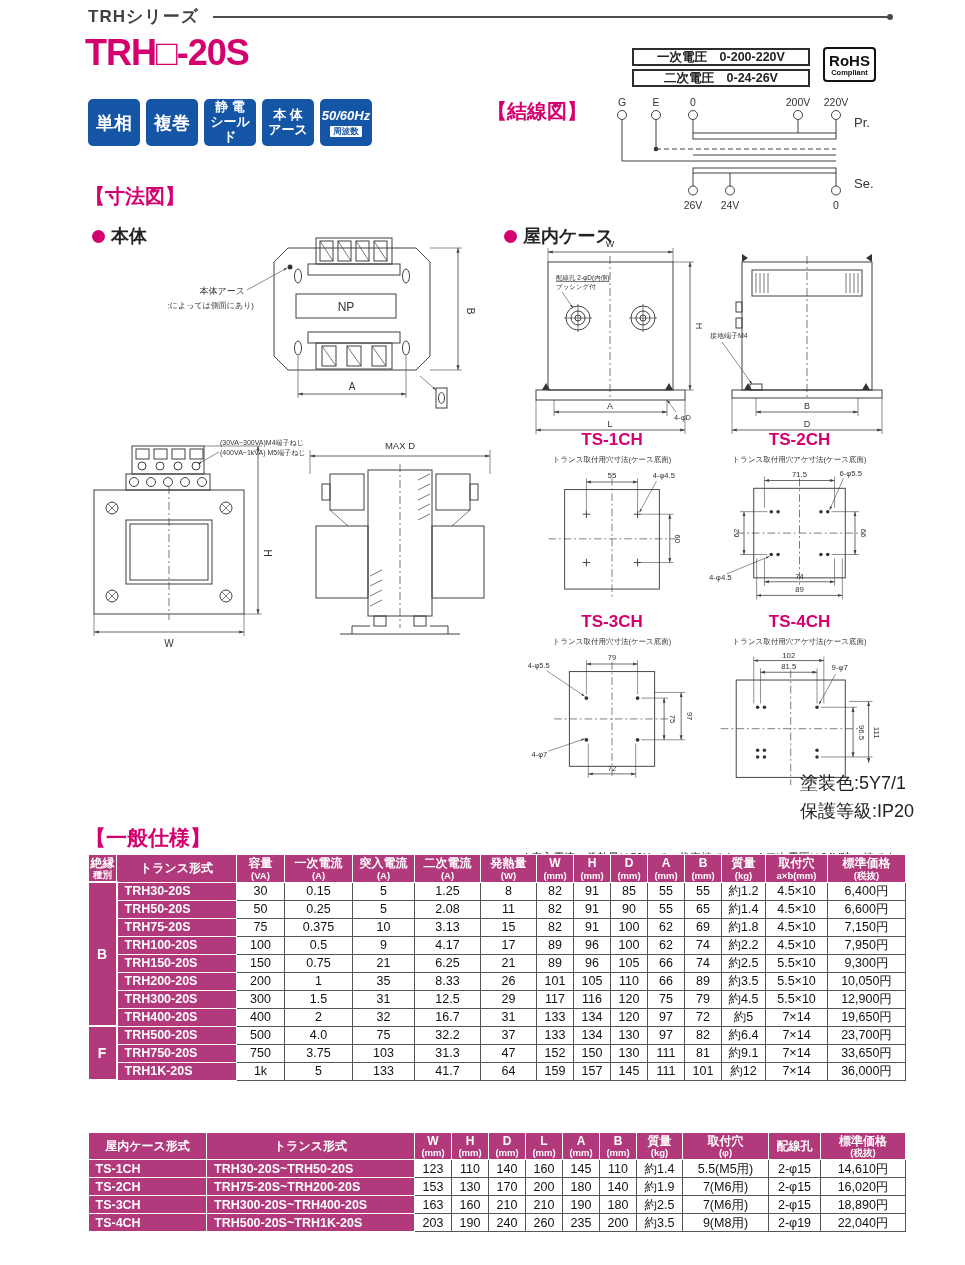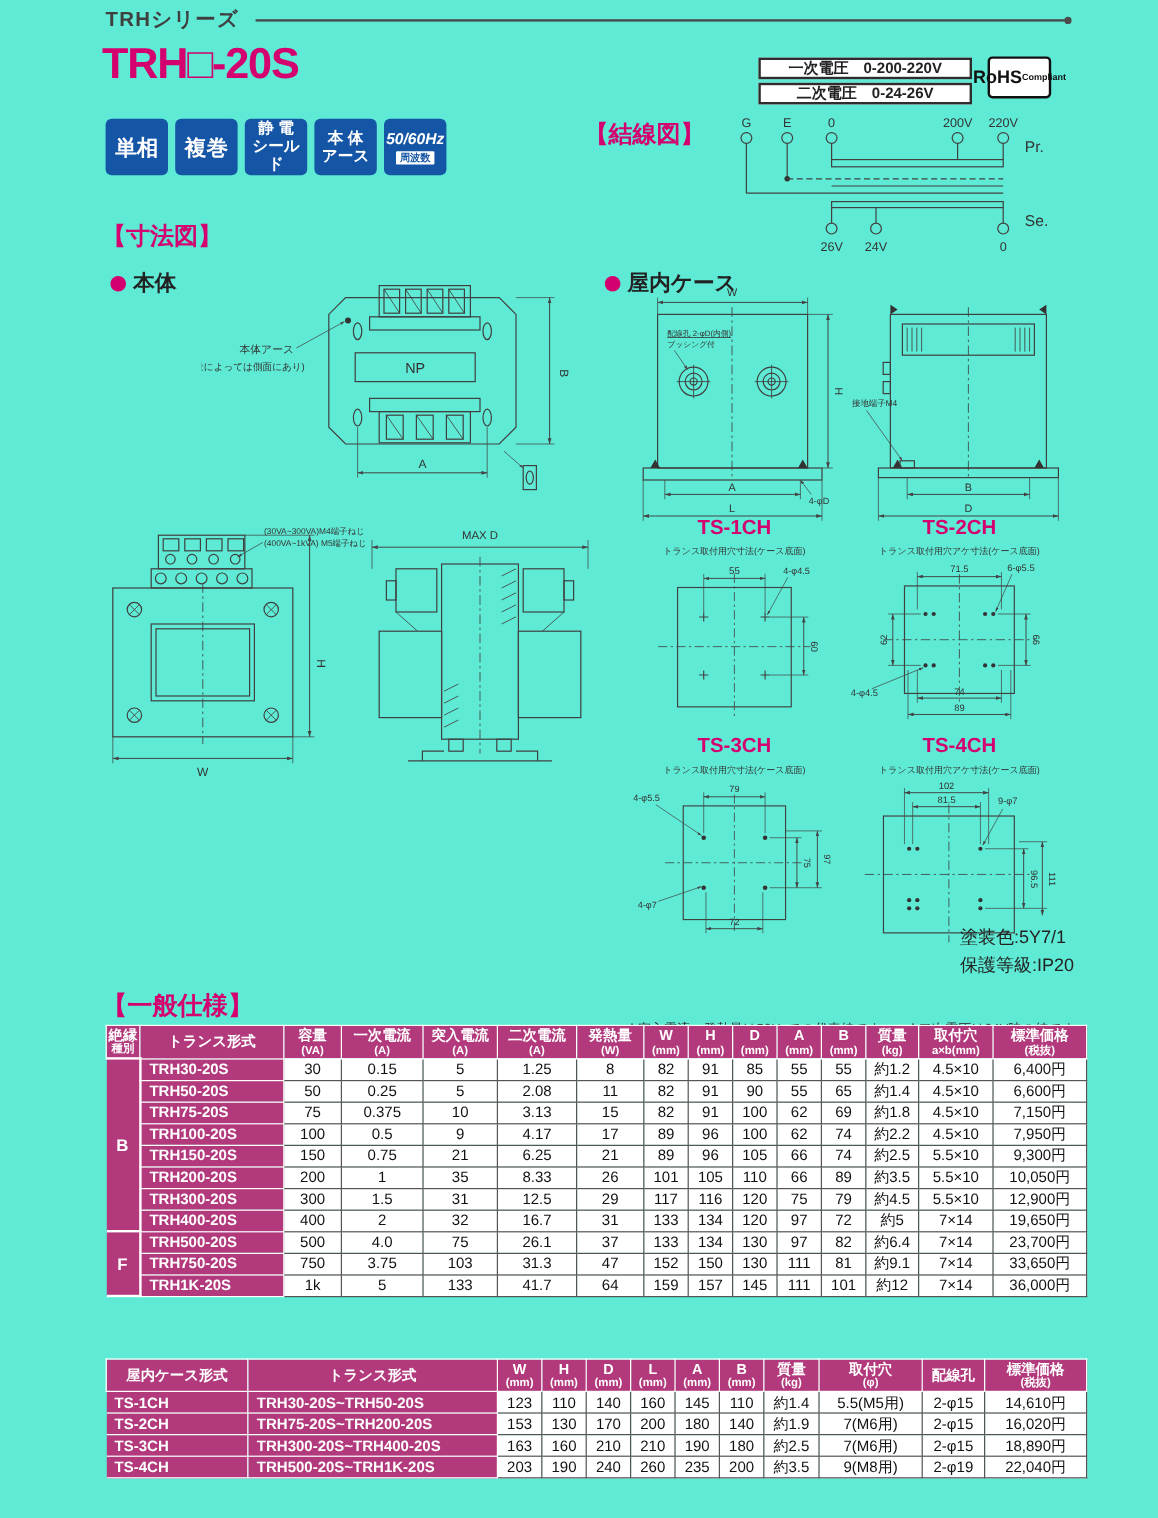--- a/index.html
+++ b/index.html
@@ -4,58 +4,58 @@
 <style>
   :root{
     --accent:#d4006f;
     --tbl:#b23a7c;
     --badge:#1456a5;
     --ink:#222;
     --line:#404040;
   }
   *{margin:0;padding:0;box-sizing:border-box;}
   body{background:#888;font-family:"Liberation Sans","DejaVu Sans",sans-serif;}
-  #page{position:relative;width:965px;height:1265px;background:#5eead4;overflow:hidden;margin:0 auto;padding-left:44px;}
+  #page{position:relative;width:965px;height:1265px;background:#ffffff;overflow:hidden;margin:0 auto;padding-left:44px;}
   .abs{position:absolute;}
 
   .series{left:88px;top:5px;font-size:17px;font-weight:bold;color:#3f3f3f;letter-spacing:1px;}
   .rule{left:213px;top:16px;width:676px;height:2px;background:#4b4b4b;}
   .rule::after{content:"";position:absolute;right:-4px;top:-2px;width:6px;height:6px;border-radius:50%;background:#4b4b4b;}
   .title{left:85px;top:32px;font-size:36px;font-weight:800;color:var(--accent);letter-spacing:-1px;}
 
   .badges{left:88px;top:99px;display:flex;gap:6px;}
   .badge{width:52px;height:47px;background:var(--badge);border-radius:5px;color:#fff;display:flex;flex-direction:column;align-items:center;justify-content:center;text-align:center;}
   .badge .b1{font-size:18px;font-weight:bold;}
   .badge.two span{font-size:13px;font-weight:bold;line-height:1.15;display:block;}
   .badge.freq .fz{font-size:13px;font-weight:800;font-style:italic;}
   .badge.freq .fbox{background:#fff;color:var(--badge);font-size:8.5px;font-weight:bold;padding:0 3px;margin-top:3px;border-radius:1px;line-height:1.3;}
 
   .vbox{left:632px;width:178px;height:18px;border:2px solid #2d2d2d;font-size:12.5px;font-weight:600;color:#222;display:flex;align-items:center;justify-content:center;background:#fff;}
-  .rohs{left:823px;top:47px;width:53px;height:35px;border:2.5px solid #111;border-radius:4px;display:flex;flex-direction:row;align-items:center;justify-content:center;background:#fff;}
+  .rohs{left:823px;top:47px;width:53px;height:35px;border:2.5px solid #111;border-radius:4px;display:flex;flex-direction:column;align-items:center;justify-content:center;background:#fff;}
   .rohs .r1{font-size:15px;font-weight:800;color:#111;line-height:1;}
   .rohs .r2{font-size:7.5px;font-weight:bold;color:#111;line-height:1.2;}
 
   .sect{font-size:20px;font-weight:900;color:var(--accent);}
   .bullet{display:flex;align-items:center;gap:6px;font-size:18px;font-weight:600;color:#222;}
   .bullet .dot{width:13px;height:13px;border-radius:50%;background:var(--accent);display:inline-block;}
 
   .draw line,.draw rect,.draw path,.draw ellipse,.draw circle,.draw polygon,.draw polyline{stroke:var(--line);fill:none;stroke-width:1;}
   .draw .fil{fill:#333;stroke:none;}
   .draw text{stroke:none;fill:#333;font-family:"Liberation Sans","DejaVu Sans",sans-serif;}
   .draw .cl{stroke-dasharray:8 3 2 3;stroke-width:0.7;}
   .draw .dash{stroke-dasharray:5 3;}
   .draw .dim{stroke-width:0.8;marker-start:url(#arw);marker-end:url(#arw);}
   .draw .ext{stroke-width:0.6;}
   .draw .thin{stroke-width:0.7;}
   .draw .und{text-decoration:underline;}
 
   .ts-block{width:180px;text-align:center;}
   .ts-title{font-size:17px;font-weight:800;color:var(--accent);}
   .ts-cap{font-size:7.5px;color:#333;margin-top:5px;}
-  .paint{left:800px;top:770px;font-size:15px;color:#222;line-height:1.55;}
+  .paint{left:800px;top:770px;font-size:18px;color:#222;line-height:1.55;}
 
   .note{font-size:11px;color:#222;margin-top:12px;}
   table{border-collapse:collapse;table-layout:fixed;}
   th{background:var(--tbl);color:#fff;border:1px solid #fff;padding:1px 0;vertical-align:middle;}
   th .h1{font-size:12px;font-weight:bold;line-height:1.2;}
   th .h2{font-size:9.5px;font-weight:bold;line-height:1.05;}
   td{height:18px;font-size:12.5px;text-align:center;color:#111;line-height:1;}
   td.num-cell{border:1px solid #555;background:#fff;}
   td.ins-cell{background:var(--tbl);color:#fff;font-weight:bold;font-size:14px;border:2px solid #fff;border-left:none;}
   td.model-cell,td.case-cell{background:var(--tbl);color:#fff;font-weight:bold;text-align:left;padding-left:7px;border:1px solid #fff;border-left:none;font-size:12.5px;}
@@ -697,21 +697,21 @@
           <td class="num-cell">約5</td>
           <td class="num-cell">7×14</td>
           <td class="num-cell">19,650円</td>
         </tr>
         <tr>
           <td class="ins-cell" rowspan="3">F</td>
           <td class="model-cell">TRH500-20S</td>
           <td class="num-cell">500</td>
           <td class="num-cell">4.0</td>
           <td class="num-cell">75</td>
-          <td class="num-cell">26.1</td>
+          <td class="num-cell">32.2</td>
           <td class="num-cell">37</td>
           <td class="num-cell">133</td>
           <td class="num-cell">134</td>
           <td class="num-cell">130</td>
           <td class="num-cell">97</td>
           <td class="num-cell">82</td>
           <td class="num-cell">約6.4</td>
           <td class="num-cell">7×14</td>
           <td class="num-cell">23,700円</td>
         </tr>

